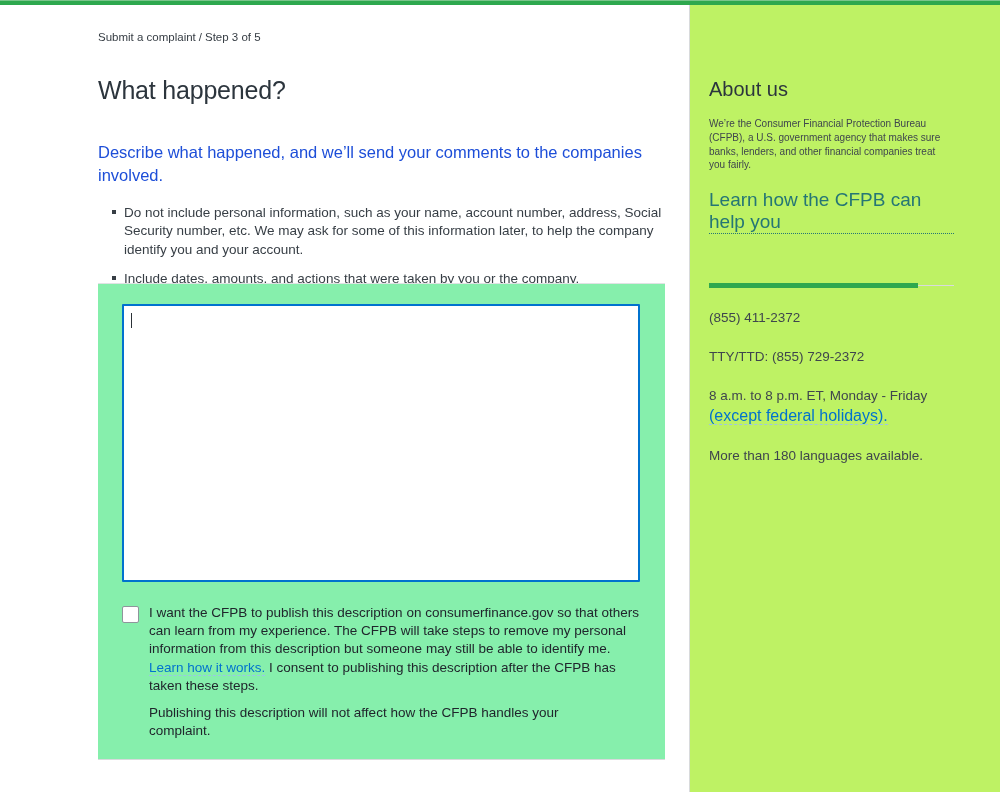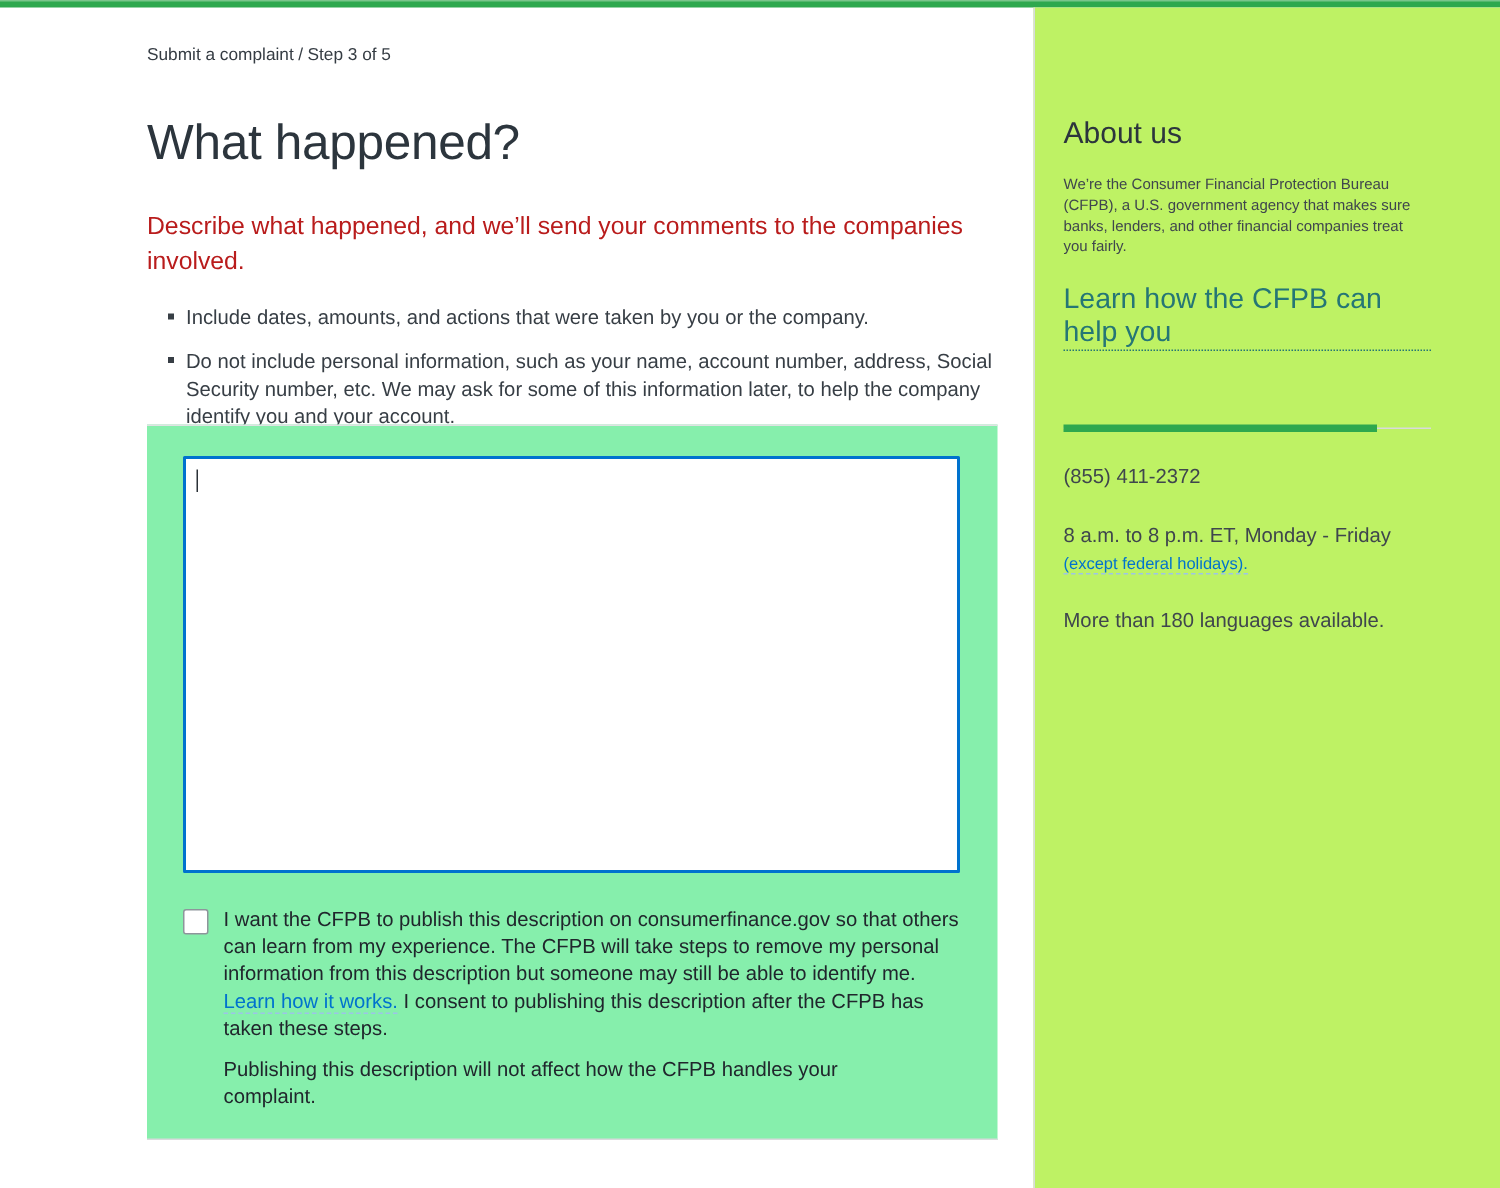--- a/index.html
+++ b/index.html
@@ -19,27 +19,27 @@
   }
 
   
   .main { position: absolute; left: 98px; top: 5px; width: 567px; }
 
   .breadcrumb { margin-top: 26px; font-size: 11.5px; color: #353c43; }
   .breadcrumb a { color: #353c43; text-decoration: none; }
   .breadcrumb .sep { margin: 0 3px; }
 
   h1.page-title {
-    margin: 33px 0 0 0; font-size: 33px; font-weight: 500;
+    margin: 33px 0 0 0; font-size: 25px; font-weight: 500;
     color: #2c353d; letter-spacing: -0.2px;
   }
 
   .intro {
-    margin-top: 26px; width: 545px;
-    font-size: 16.5px; line-height: 1.42; color: #b91c1c;
+    margin-top: 36px; width: 545px;
+    font-size: 16.5px; line-height: 1.42; color: #1d4ed8;
   }
 
   .guidelines { margin: 16px 0 0 0; padding: 0; list-style: none; }
   .guidelines li {
     display: flex; align-items: flex-start;
     font-size: 13.5px; line-height: 1.36; color: #373e45;
     margin: 0 0 11px 0; padding-left: 14px; width: 567px;
   }
   .guidelines .bullet {
     flex: none; width: 4px; height: 4px; background: #373e45;
@@ -102,45 +102,45 @@
 
   .divider { position: relative; margin-top: 49px; height: 5px; }
   .divider .thin-line { position: absolute; left: 0; right: 0; top: 2px; height: 1px; background: #d8dadc; }
   .divider .green-bar { position: absolute; left: 0; top: 0; width: 209px; height: 5px; background: #2ea84e; }
 
   .contact-heading {
     margin-top: 10px; font-size: 12px; font-weight: 700;
     letter-spacing: 0.2px; color: #14191e;
   }
   .contact-item { margin-top: 21px; font-size: 13.5px; line-height: 1.32; color: #3f464d; }
-  .contact-item .blue-link { font-size: 11px; }
+  .contact-item .blue-link { font-size: 16px; }
 </style>
 </head>
 <body>
 
 <div class="topbar"></div>
 
 <div class="main">
 
   <div class="breadcrumb">
     <a href="#">Submit a complaint</a><span class="sep">/</span><span>Step 3 of 5</span>
   </div>
 
   <h1 class="page-title">What happened?</h1>
 
   <div class="intro">Describe what happened, and we’ll send your comments to the companies involved.</div>
 
   <ul class="guidelines">
     <li>
       <span class="bullet"></span>
-      <span>Include dates, amounts, and actions that were taken by you or the company.</span>
+      <span>Do not include personal information, such as your name, account number, address, Social Security number, etc. We may ask for some of this information later, to help the company identify you and your account.</span>
     </li>
     <li>
       <span class="bullet"></span>
-      <span>Do not include personal information, such as your name, account number, address, Social Security number, etc. We may ask for some of this information later, to help the company identify you and your account.</span>
+      <span>Include dates, amounts, and actions that were taken by you or the company.</span>
     </li>
   </ul>
 
   <div class="panel">
 
     <div class="textarea-wrap">
       <textarea class="description" style=""></textarea>
       <div class="caret"></div>
     </div>
 
@@ -163,19 +163,20 @@
     <div class="about-body">We’re the Consumer Financial Protection Bureau (CFPB), a U.S. government agency that makes sure banks, lenders, and other financial companies treat you fairly.</div>
     <a href="#" class="teal-link">Learn how the CFPB can help you</a>
 
     <div class="divider">
       <div class="thin-line"></div>
       <div class="green-bar"></div>
     </div>
 
 
     <div class="contact-item">(855) 411-2372</div>
+    <div class="contact-item">TTY/TTD: (855) 729-2372</div>
     <div class="contact-item">
       <span>8 a.m. to 8 p.m. ET, Monday - Friday </span><a href="#" class="blue-link">(except federal holidays).</a>
     </div>
     <div class="contact-item">More than 180 languages available.</div>
 
   </div>
 </div>
 
 </body></html>

